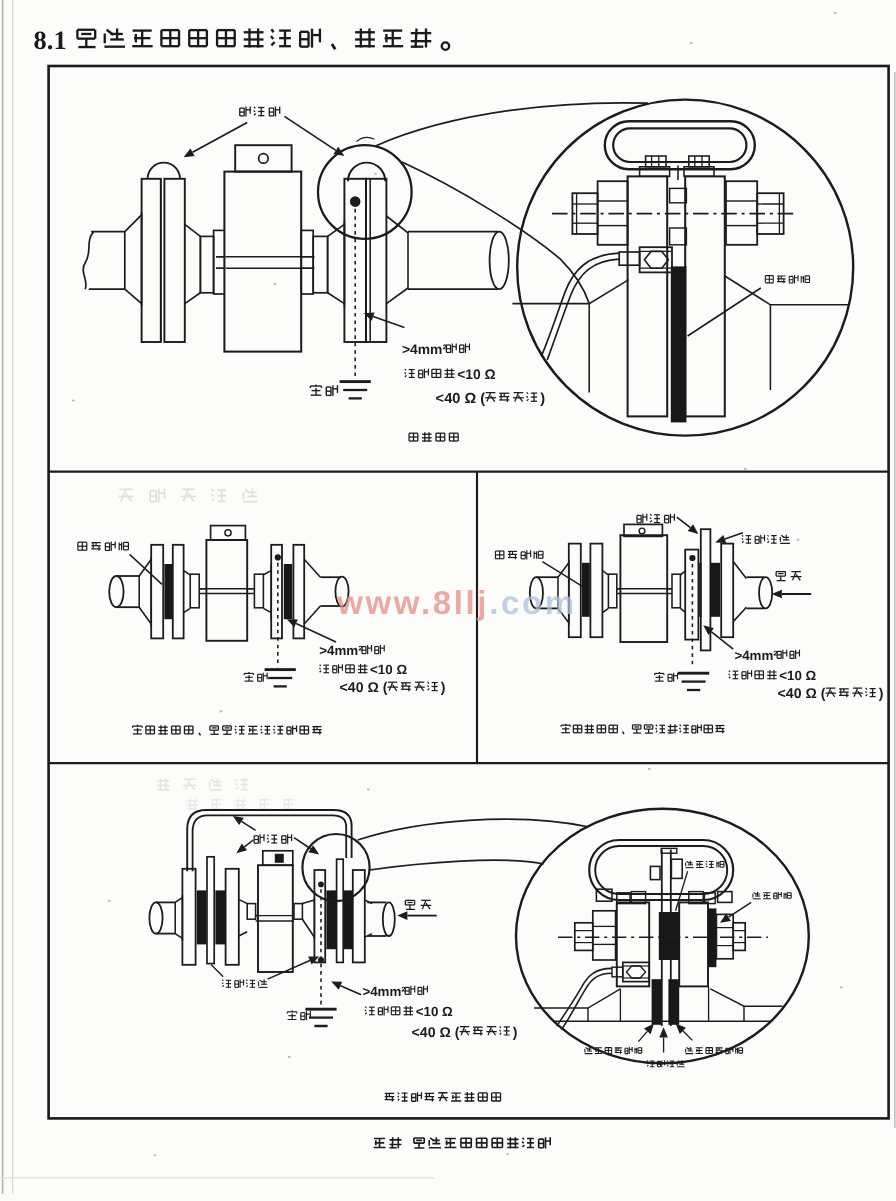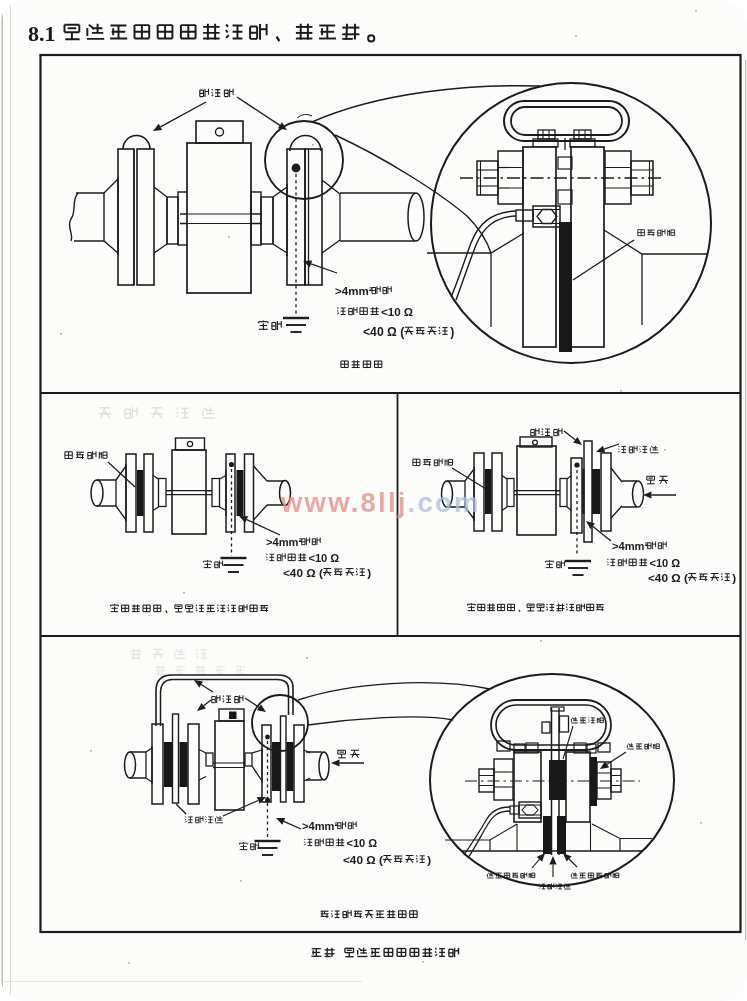--- a/index.html
+++ b/index.html
@@ -1,15 +1,15 @@
 <!DOCTYPE html>
 <html><head><meta charset="utf-8">
 <style>
 html,body{margin:0;padding:0;}
-#page{position:relative;width:747px;height:1001px;background:#fff;overflow:hidden;font-family:"Liberation Sans",sans-serif;border-radius:25px;}
+#page{position:relative;width:747px;height:1001px;background:#fff;overflow:hidden;font-family:"Liberation Sans",sans-serif;}
 </style></head>
 <body>
 <div id="page">
 <svg width="747" height="1001" viewBox="0 0 747 1001">
 <rect x="0" y="0" width="747" height="1001" fill="#fcfcfb"></rect>
 <line x1="2.2" y1="0" x2="2.2" y2="995" stroke="#b2b2ae" stroke-width="1.3" stroke-linecap="butt"></line>
 <line x1="10.5" y1="0" x2="10.5" y2="995" stroke="#d7d7d3" stroke-width="1.0" stroke-linecap="butt"></line>
 <line x1="745.7" y1="60" x2="745.7" y2="940" stroke="#b9b9b9" stroke-width="1.2" stroke-linecap="butt"></line>
 <text x="28" y="41" font-size="22" font-family="Liberation Serif, sans-serif" font-weight="bold" fill="#1a1a1a">8.1</text>
 <line x1="64.5" y1="24.8" x2="79.3" y2="24.8" stroke="#1a1a1a" stroke-width="1.94"></line>

